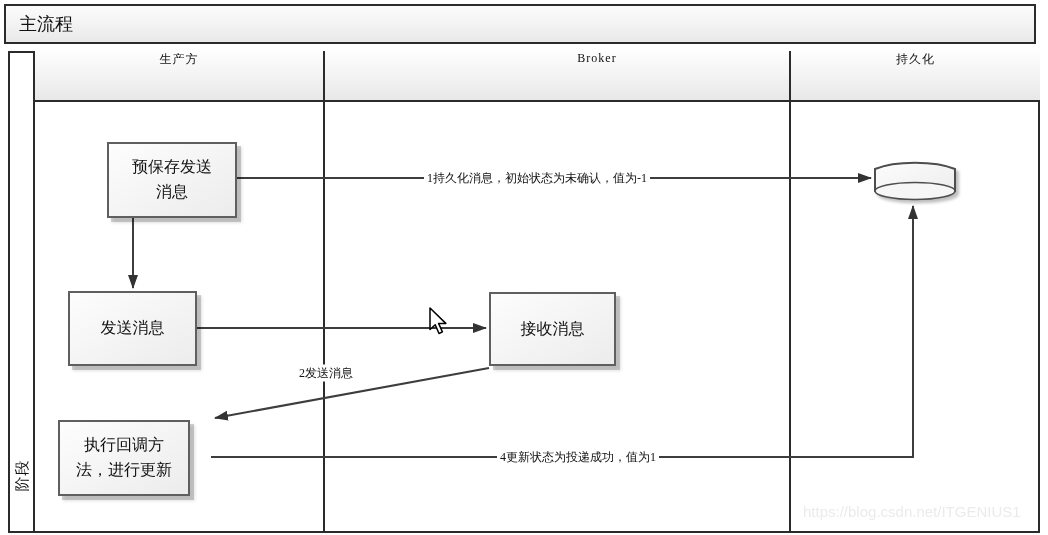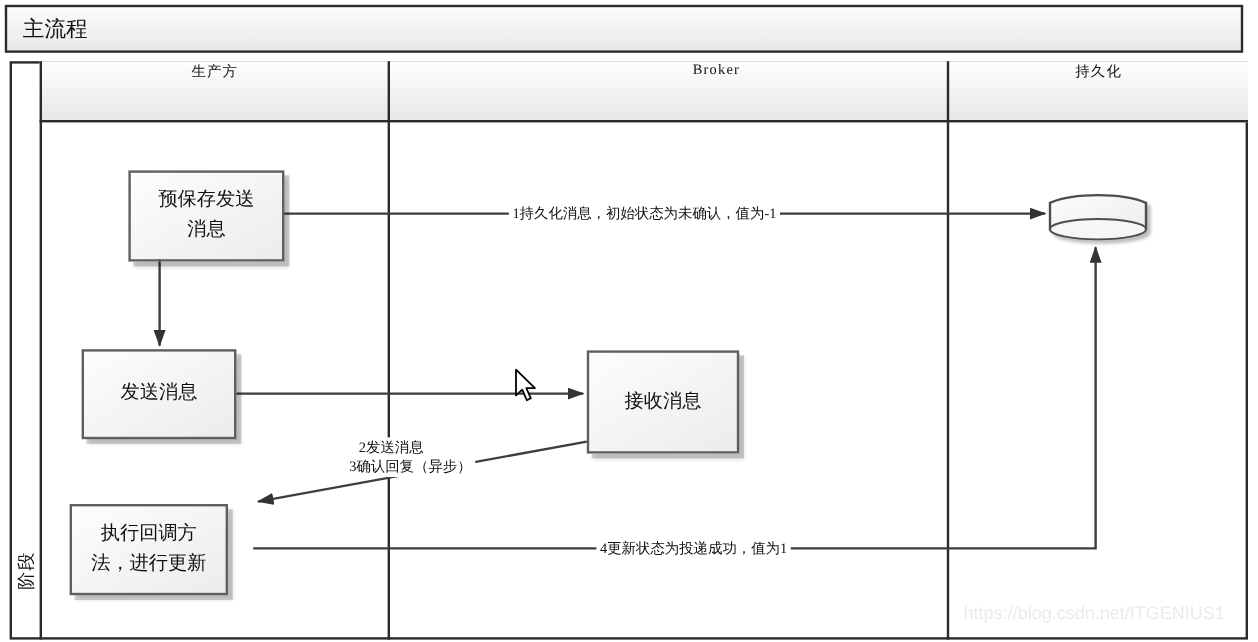--- a/index.html
+++ b/index.html
@@ -36,21 +36,21 @@
   
   .node{
     position:absolute;box-sizing:border-box;border:2px solid #5f5f5f;
     background:linear-gradient(150deg,#fdfdfd 0%,#ececec 100%);
     box-shadow:4px 4px 0 rgba(0,0,0,0.16),5px 5px 3px rgba(0,0,0,0.12);
     display:flex;align-items:center;justify-content:center;text-align:center;
     font-size:16px;line-height:1.55;white-space:pre-line;z-index:3;
   }
   #node-presave{left:68px;top:142px;width:130px;height:76px;margin-left:39px;}
   #node-send{left:68px;top:291px;width:129px;height:75px;}
-  #node-receive{left:489px;top:292px;width:127px;height:86px;}
+  #node-receive{left:489px;top:292px;width:127px;height:74px;}
   #node-callback{left:58px;top:420px;width:132px;height:76px;}
   
   #edges{position:absolute;left:0;top:0;z-index:2;}
   
   #datastore{position:absolute;left:870px;top:154px;z-index:3;filter:drop-shadow(3px 3px 1.5px rgba(0,0,0,0.25));}
   
   .edge-label{
     position:absolute;transform:translate(-50%,-50%);background:#fff;padding:0 3px;
     font-size:12px;white-space:nowrap;z-index:4;
   }
@@ -124,21 +124,20 @@
         <stop offset="0" stop-color="#fdfdfd"></stop>
         <stop offset="1" stop-color="#ebebeb"></stop>
       </linearGradient>
     </defs>
     <path d="M5,15 C25,6.5 65,6.5 85,15 L85,37 C65,45.5 25,45.5 5,37 Z" fill="url(#cylg)" stroke="#4d4d4d" stroke-width="2"></path>
     <ellipse cx="45" cy="37" rx="40" ry="8.5" fill="#f6f6f6" stroke="#4d4d4d" stroke-width="1.6"></ellipse>
   </svg>
 
   <div class="edge-label" style="left:537px;top:178px;">1持久化消息，初始状态为未确认，值为-1</div>
   <div class="edge-label" style="left:326px;top:328px;margin-top:45px;">2发送消息</div>
-  <div class="edge-label" style="left:342px;top:389px;">3确认回复（异步）</div>
   <div class="edge-label" style="left:578px;top:457px;">4更新状态为投递成功，值为1</div>
 
   <svg id="cursor" width="20" height="30" viewBox="0 0 20 30">
     <polygon points="1,1 1,22.5 6.2,17.7 10,26.5 13.4,24.9 9.6,16.4 16.8,16.4" fill="#fff" stroke="#000" stroke-width="1.5" stroke-linejoin="round"></polygon>
   </svg>
 
   <div class="watermark">https://blog.csdn.net/ITGENIUS1</div>
 
 </div>
 

